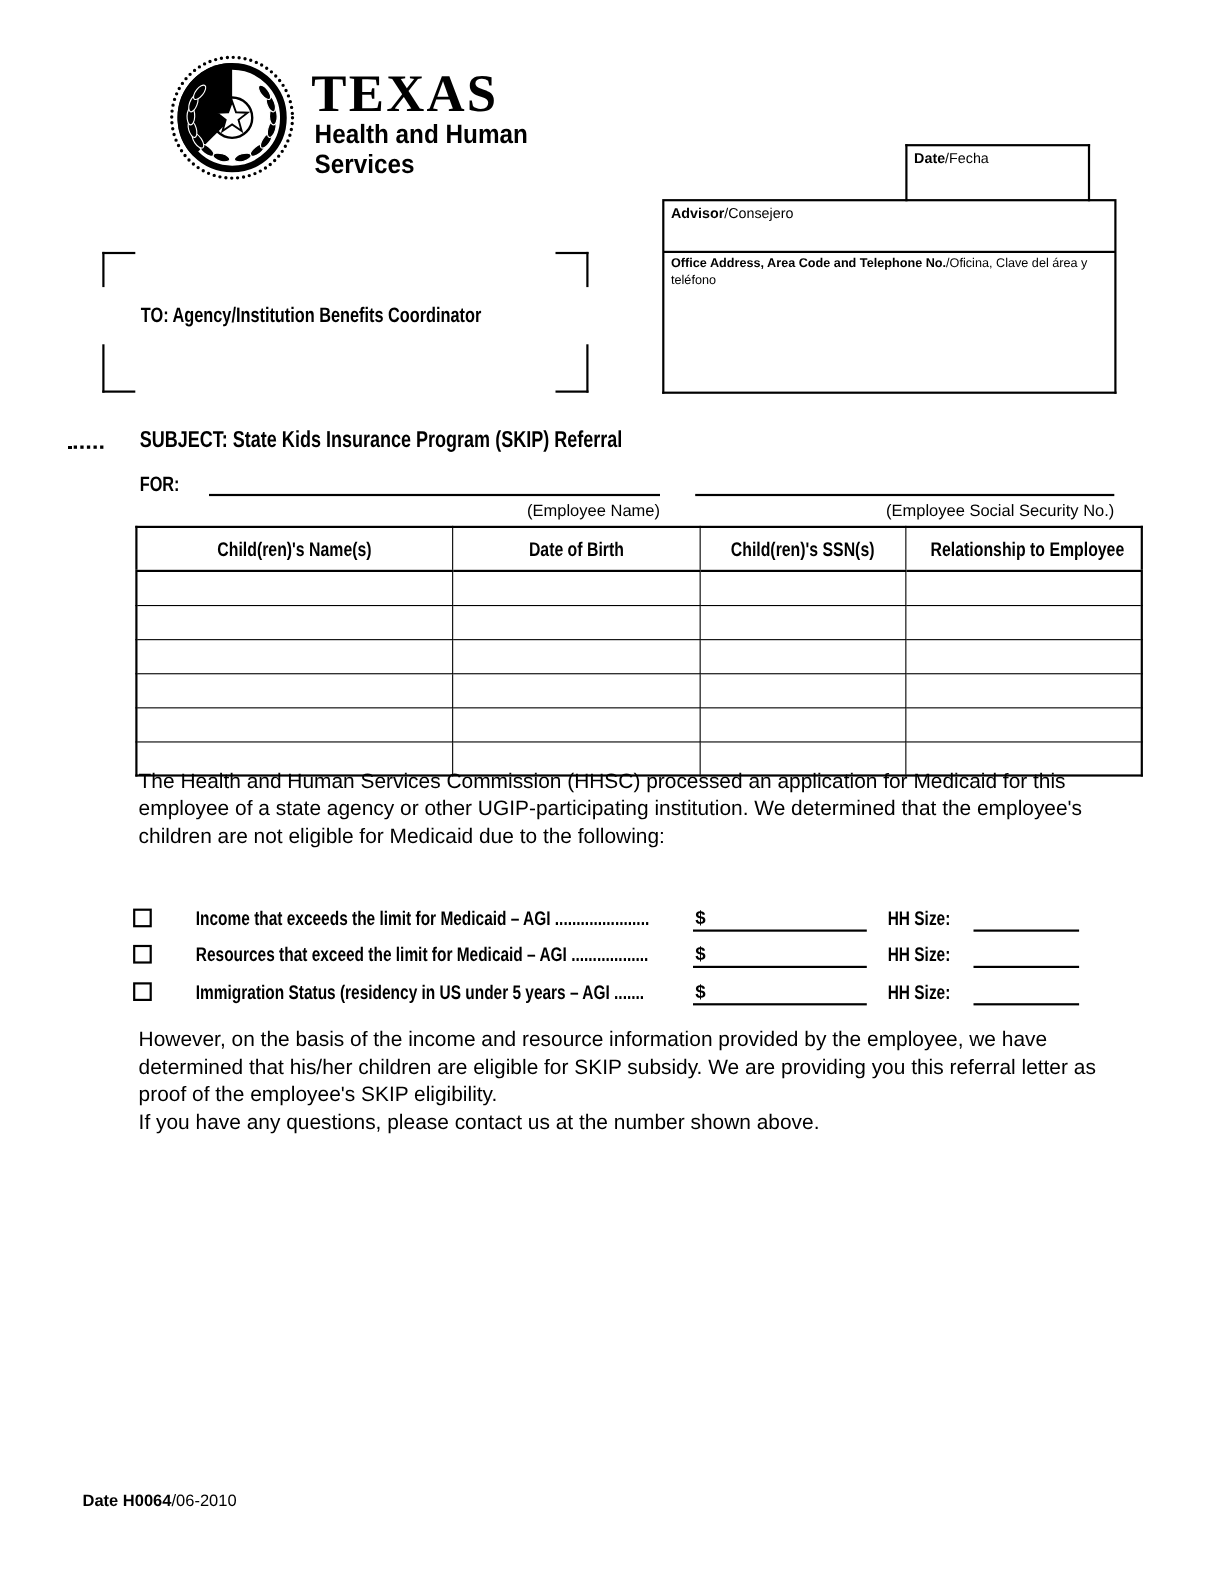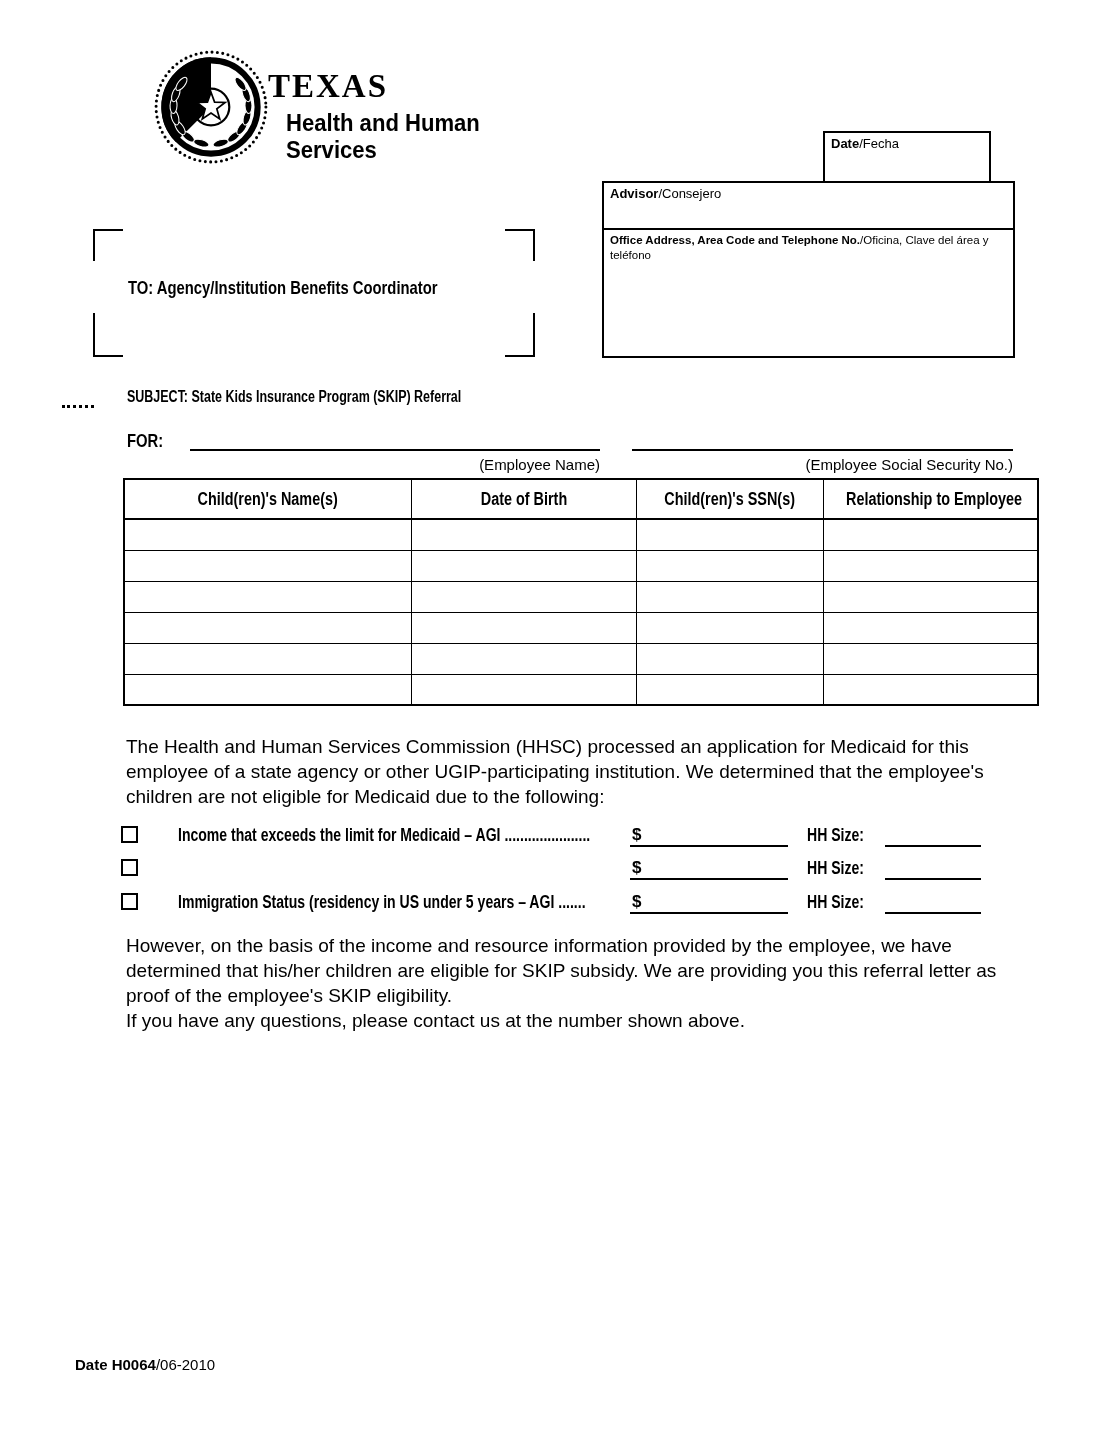--- a/index.html
+++ b/index.html
@@ -11,60 +11,60 @@
     margin:0 auto; overflow:hidden;
   }
   .abs { position:absolute; }
   .b { font-weight:bold; }
   
   .cond { display:inline-block; transform:scaleX(.78); transform-origin:0 50%; white-space:nowrap; }
   .cond-c { display:inline-block; transform:scaleX(.8); transform-origin:50% 50%; white-space:nowrap; }
 
   
   .seal { left:150px; top:46px; width:122px; height:122px; }
-  .brand { left:268px; top:68px; font-family:"Liberation Serif", serif; font-weight:bold;
-           font-size:33px; letter-spacing:2px; line-height:36px; }
+  .brand { left:283px; top:68px; font-family:"Liberation Serif", serif; font-weight:bold;
+           font-size:48px; letter-spacing:2px; line-height:36px; }
   .dept  { left:286px; top:109px; font-weight:bold; font-size:24px; line-height:27px;
            transform:scaleX(.92); transform-origin:0 0; white-space:nowrap; }
 
   
   .box { border:2px solid #000; font-size:13px; padding:3px 6px; }
   .date-box    { left:823px; top:131px; width:168px; height:52px; border-bottom:none; }
   .advisor-box { left:602px; top:181px; width:413px; height:49px; }
   .office-box  { left:602px; top:230px; width:413px; height:128px; border-top:none; font-size:11.5px; line-height:15px; }
 
   
   .crn { width:30px; }
   .crn-tl { left:93px;  top:229px; height:32px; border-top:2px solid #000; border-left:2px solid #000; }
   .crn-tr { left:505px; top:229px; height:32px; border-top:2px solid #000; border-right:2px solid #000; }
   .crn-bl { left:93px;  top:313px; height:44px; border-bottom:2px solid #000; border-left:2px solid #000; }
   .crn-br { left:505px; top:313px; height:44px; border-bottom:2px solid #000; border-right:2px solid #000; }
 
   .to-line      { left:128px; top:237px; font-size:19px; font-weight:bold;margin-top:40px; }
   .dotted-mark  { left:62px; top:396px; width:32px; height:12px; border-bottom:3px dotted #000; }
-  .subject-line { left:127px; top:388px; font-size:16px; font-weight:bold;text-decoration:underline; }
+  .subject-line { left:127px; top:388px; font-size:21px; font-weight:bold;text-decoration:underline; }
   .for-label    { left:127px; top:430px; font-size:19px; font-weight:bold; }
 
   .fill-line { border-bottom:2px solid #000; }
   .name-line { left:190px; top:430px; width:410px; height:21px; }
   .ssn-line  { left:632px; top:430px; width:381px; height:21px; }
   .caption   { font-size:15px; text-align:right; }
   .name-cap  { left:190px; top:456px; width:410px; }
   .ssn-cap   { left:632px; top:456px; width:381px; }
 
   
   .child-table { left:123px; top:478px; width:914px; border-collapse:collapse;
                  table-layout:fixed; border:2px solid #000; }
   .child-table th, .child-table td { border:1px solid #000; }
   .child-table th { height:40px; font-size:18px; font-weight:bold; text-align:center;
                     vertical-align:middle; border-bottom:2px solid #000; }
   .child-table td { height:31px; }
 
   .para { left:126px; font-size:19px; line-height:25px; white-space:pre-line; width:940px; }
-  .p-intro { top:734px; }
+  .p-intro { top:698px; }
   .p-determination { top:933px; }
   .p-contact { top:1008px; white-space:normal; }
 
   
   .reason { left:121px; width:900px; height:26px; }
   .r1 { top:825px; } .r2 { top:858px; } .r3 { top:892px; }
   .ckbox { position:absolute; left:0; top:1px; width:17px; height:17px; border:2px solid #000; background:#fff; }
   .rlabel { position:absolute; left:33px; top:0; font-size:18px; font-weight:bold;margin-left:24px; }
   .rcur   { position:absolute; left:511px; top:0; font-size:17px; font-weight:bold; }
   .amount-line { position:absolute; left:509px; top:0; width:158px; height:22px; border-bottom:2px solid #000; }
@@ -207,20 +207,21 @@
     <div class="ckbox"></div>
     <span class="rlabel"><span class="cond"><span>Income that exceeds the limit for Medicaid – AGI</span> <span>......................</span></span></span>
     <span class="rcur">$</span>
     <div class="amount-line"></div>
     <span class="hh-label"><span class="cond">HH Size:</span></span>
     <div class="hh-line"></div>
   </div>
 
   <div class="abs reason r2">
     <div class="ckbox"></div>
+    <span class="rlabel"><span class="cond"><span>Resources that exceed the limit for Medicaid – AGI</span> <span>..................</span></span></span>
     <span class="rcur">$</span>
     <div class="amount-line"></div>
     <span class="hh-label"><span class="cond">HH Size:</span></span>
     <div class="hh-line"></div>
   </div>
 
   <div class="abs reason r3">
     <div class="ckbox"></div>
     <span class="rlabel"><span class="cond"><span>Immigration Status (residency in US under 5 years – AGI</span> <span>.......</span></span></span>
     <span class="rcur">$</span>

